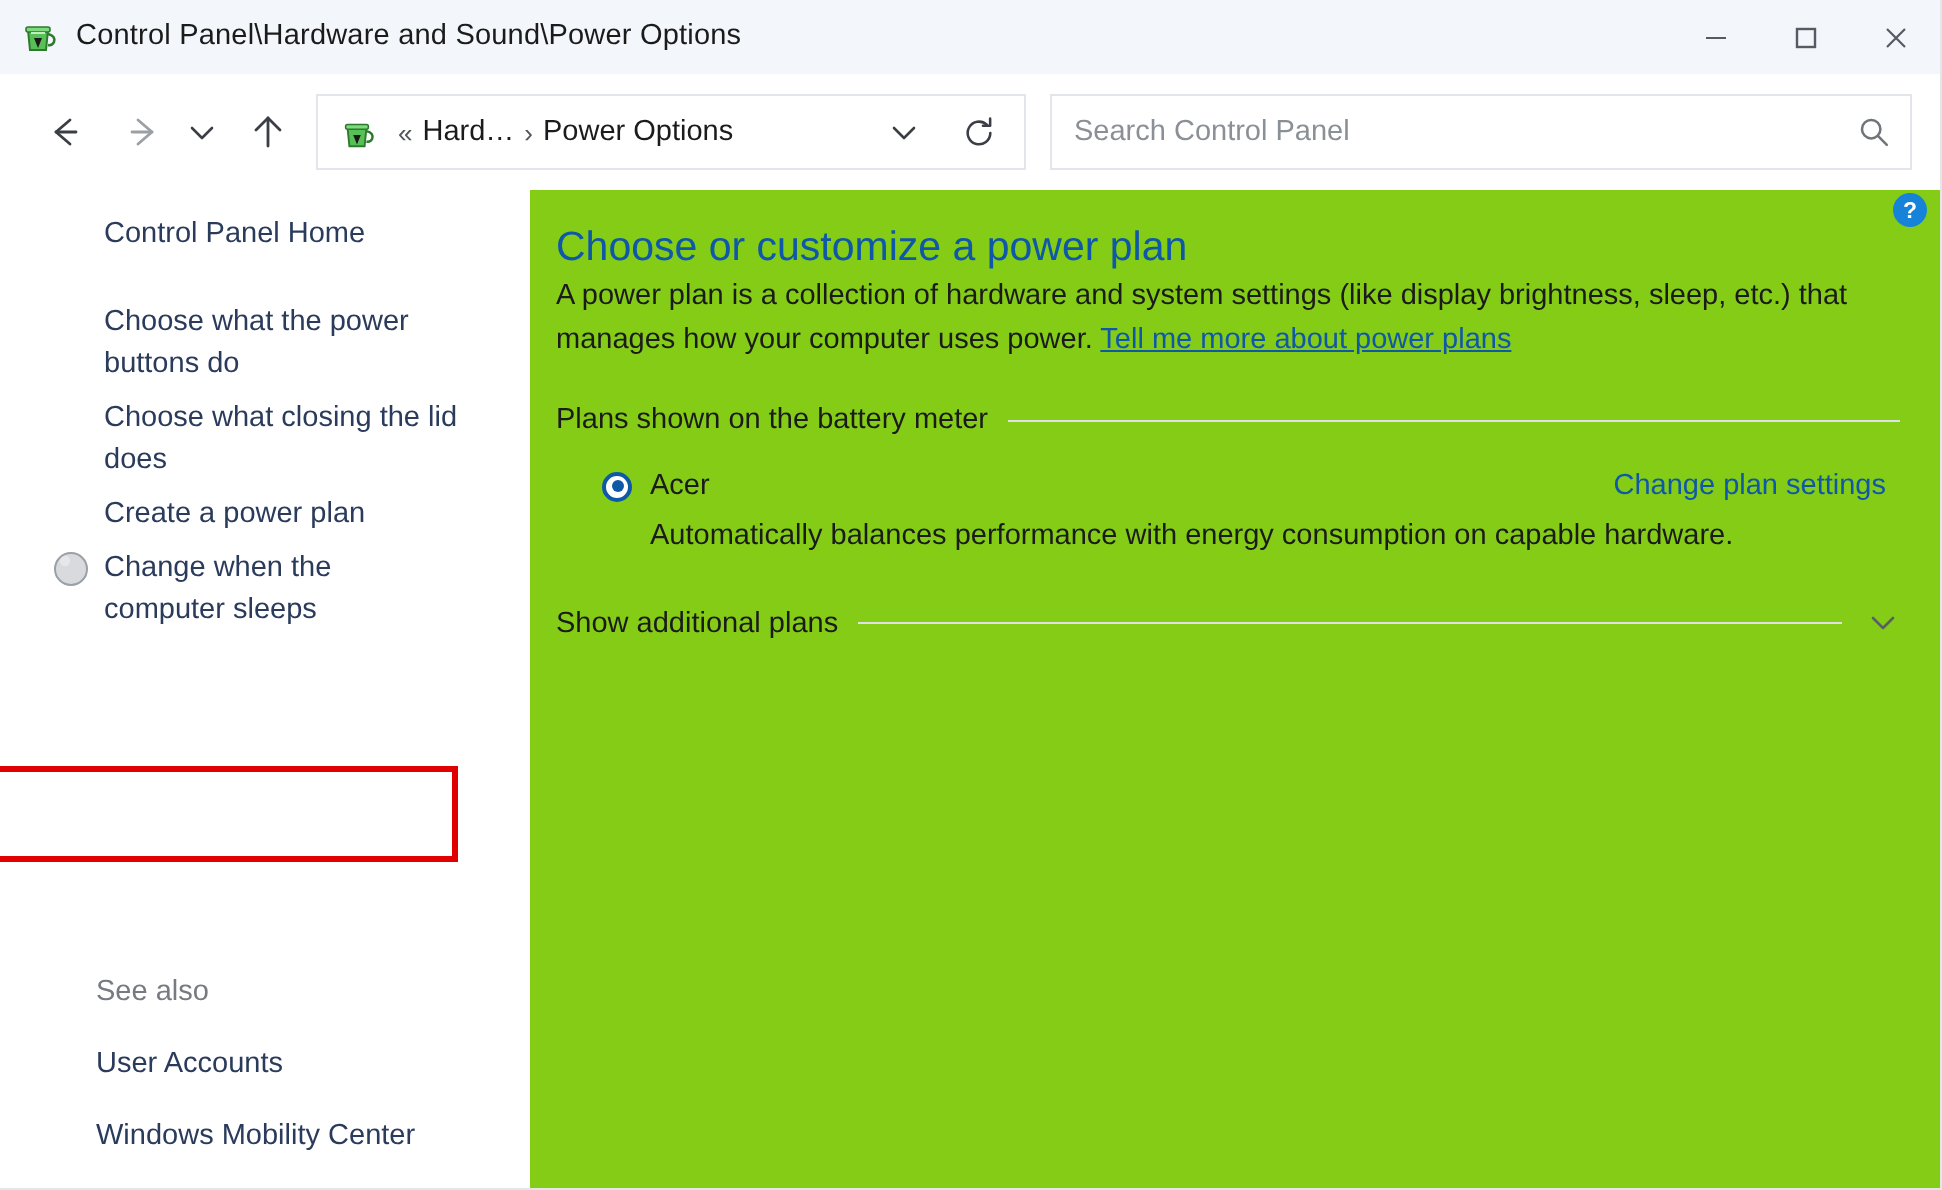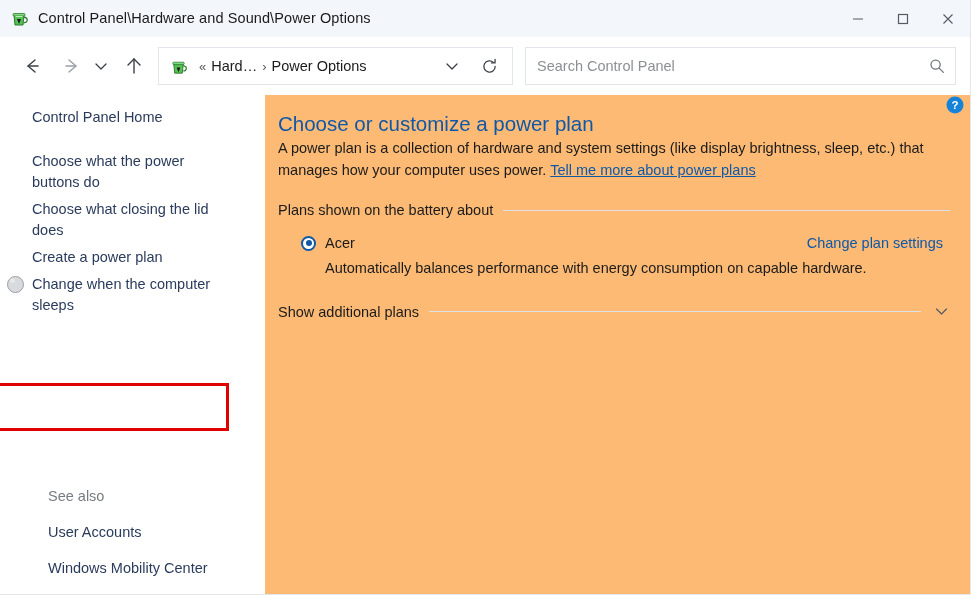--- a/index.html
+++ b/index.html
@@ -9,21 +9,21 @@
     height: 595px;
     overflow: hidden;
     font-family: "Liberation Sans", sans-serif;
     background: #ffffff;
   }
 
   #window {
     position: relative;
     width: 971px;
     height: 595px;
-    background: #fdba74;
+    background: #84cc16;
     border-right: 1px solid #e4e6ea;
     border-bottom: 1px solid #e4e6ea;
     overflow: hidden;
   }
 
   
   #titlebar {
     position: relative;
     height: 37px;
     background: #f3f6fb;
@@ -160,20 +160,21 @@
     display: flex;
   }
 
   
   #sidebar {
     width: 265px;
     flex: none;
     position: relative;
     background: #ffffff;
     padding-top: 9px;
+    padding-left: 20px;
   }
   .side-link {
     position: relative;
     display: block;
     font-size: 14.5px;
     line-height: 21px;
     color: #2a3b5c;
     padding: 3px 36px 3px 32px;
     cursor: pointer;
   }
@@ -461,21 +462,21 @@
         </svg>
       </div>
 
       <h1 id="page-title">Choose or customize a power plan</h1>
 
       <p id="intro">
         <span>A power plan is a collection of hardware and system settings (like display brightness, sleep, etc.) that manages how your computer uses power. </span><a href="#">Tell me more about power plans</a>
       </p>
 
       <div class="section-head">
-        <span class="label">Plans shown on the battery about</span>
+        <span class="label">Plans shown on the battery meter</span>
         <span class="rule"></span>
       </div>
 
       <div id="plan-row">
         <span id="radio-acer"></span>
         <span id="plan-name">Acer</span>
         <span id="change-plan">Change plan settings</span>
       </div>
 
       <div id="plan-desc">Automatically balances performance with energy consumption on capable hardware.</div>

